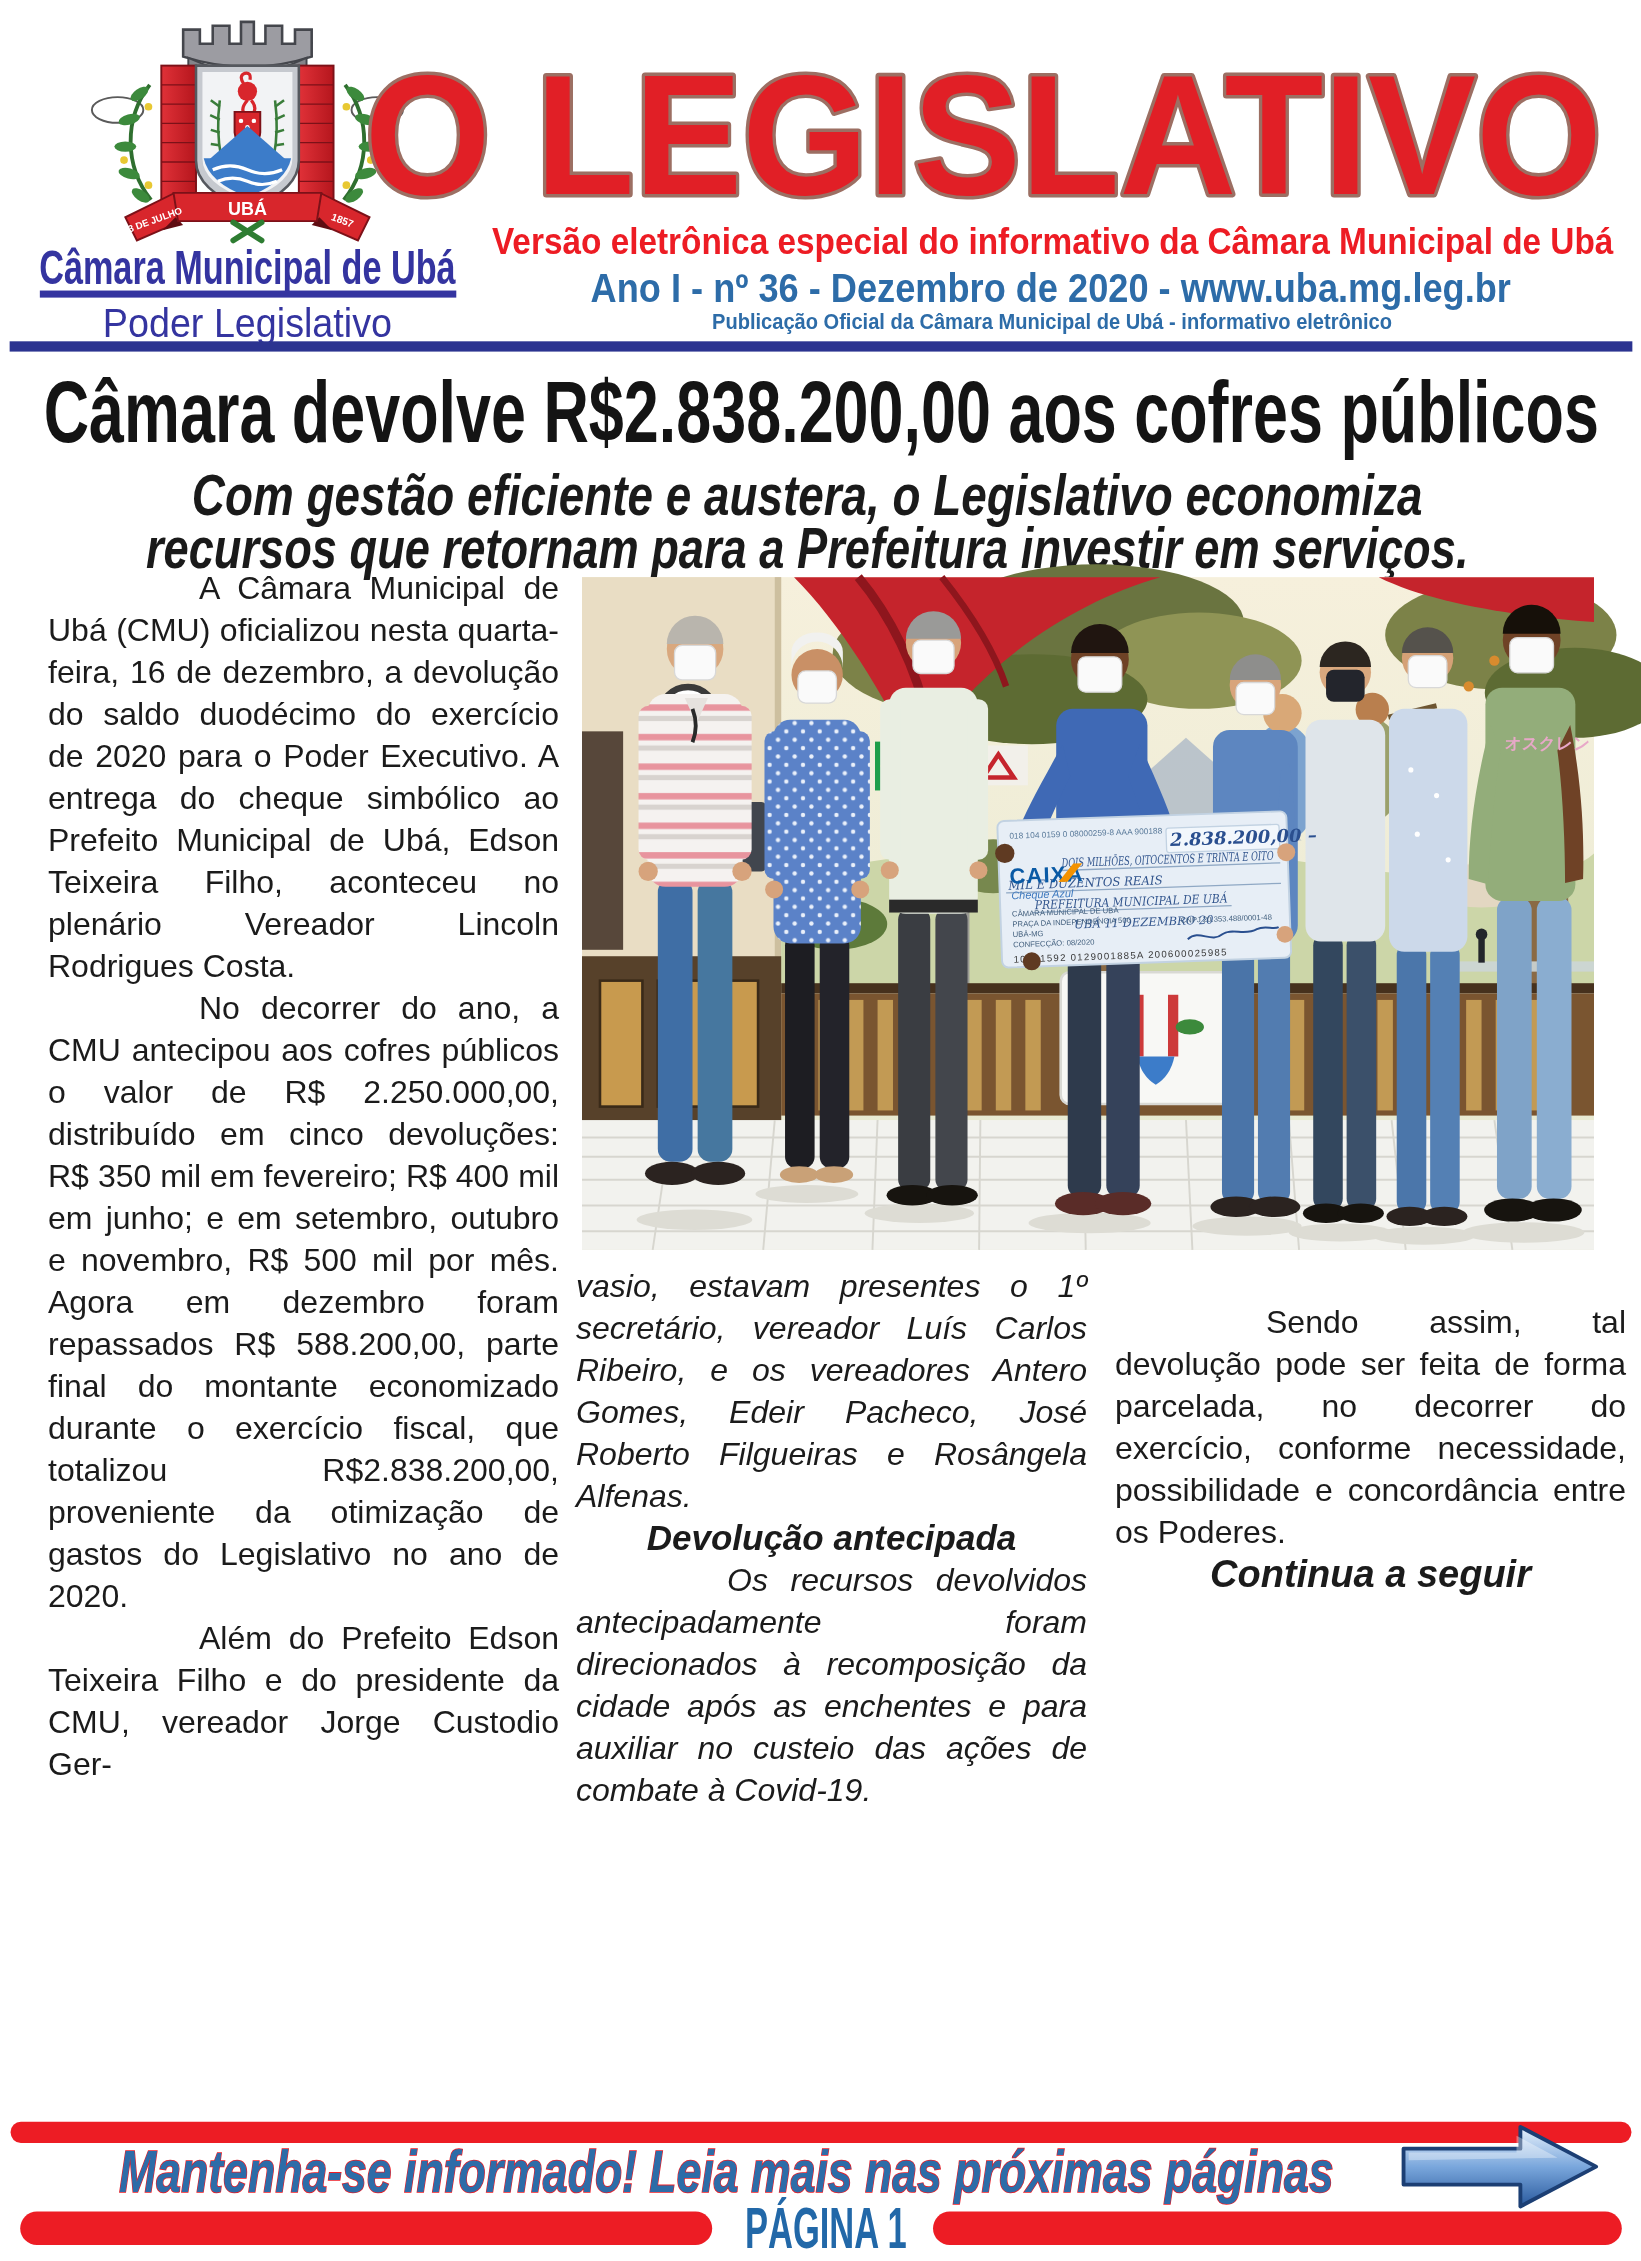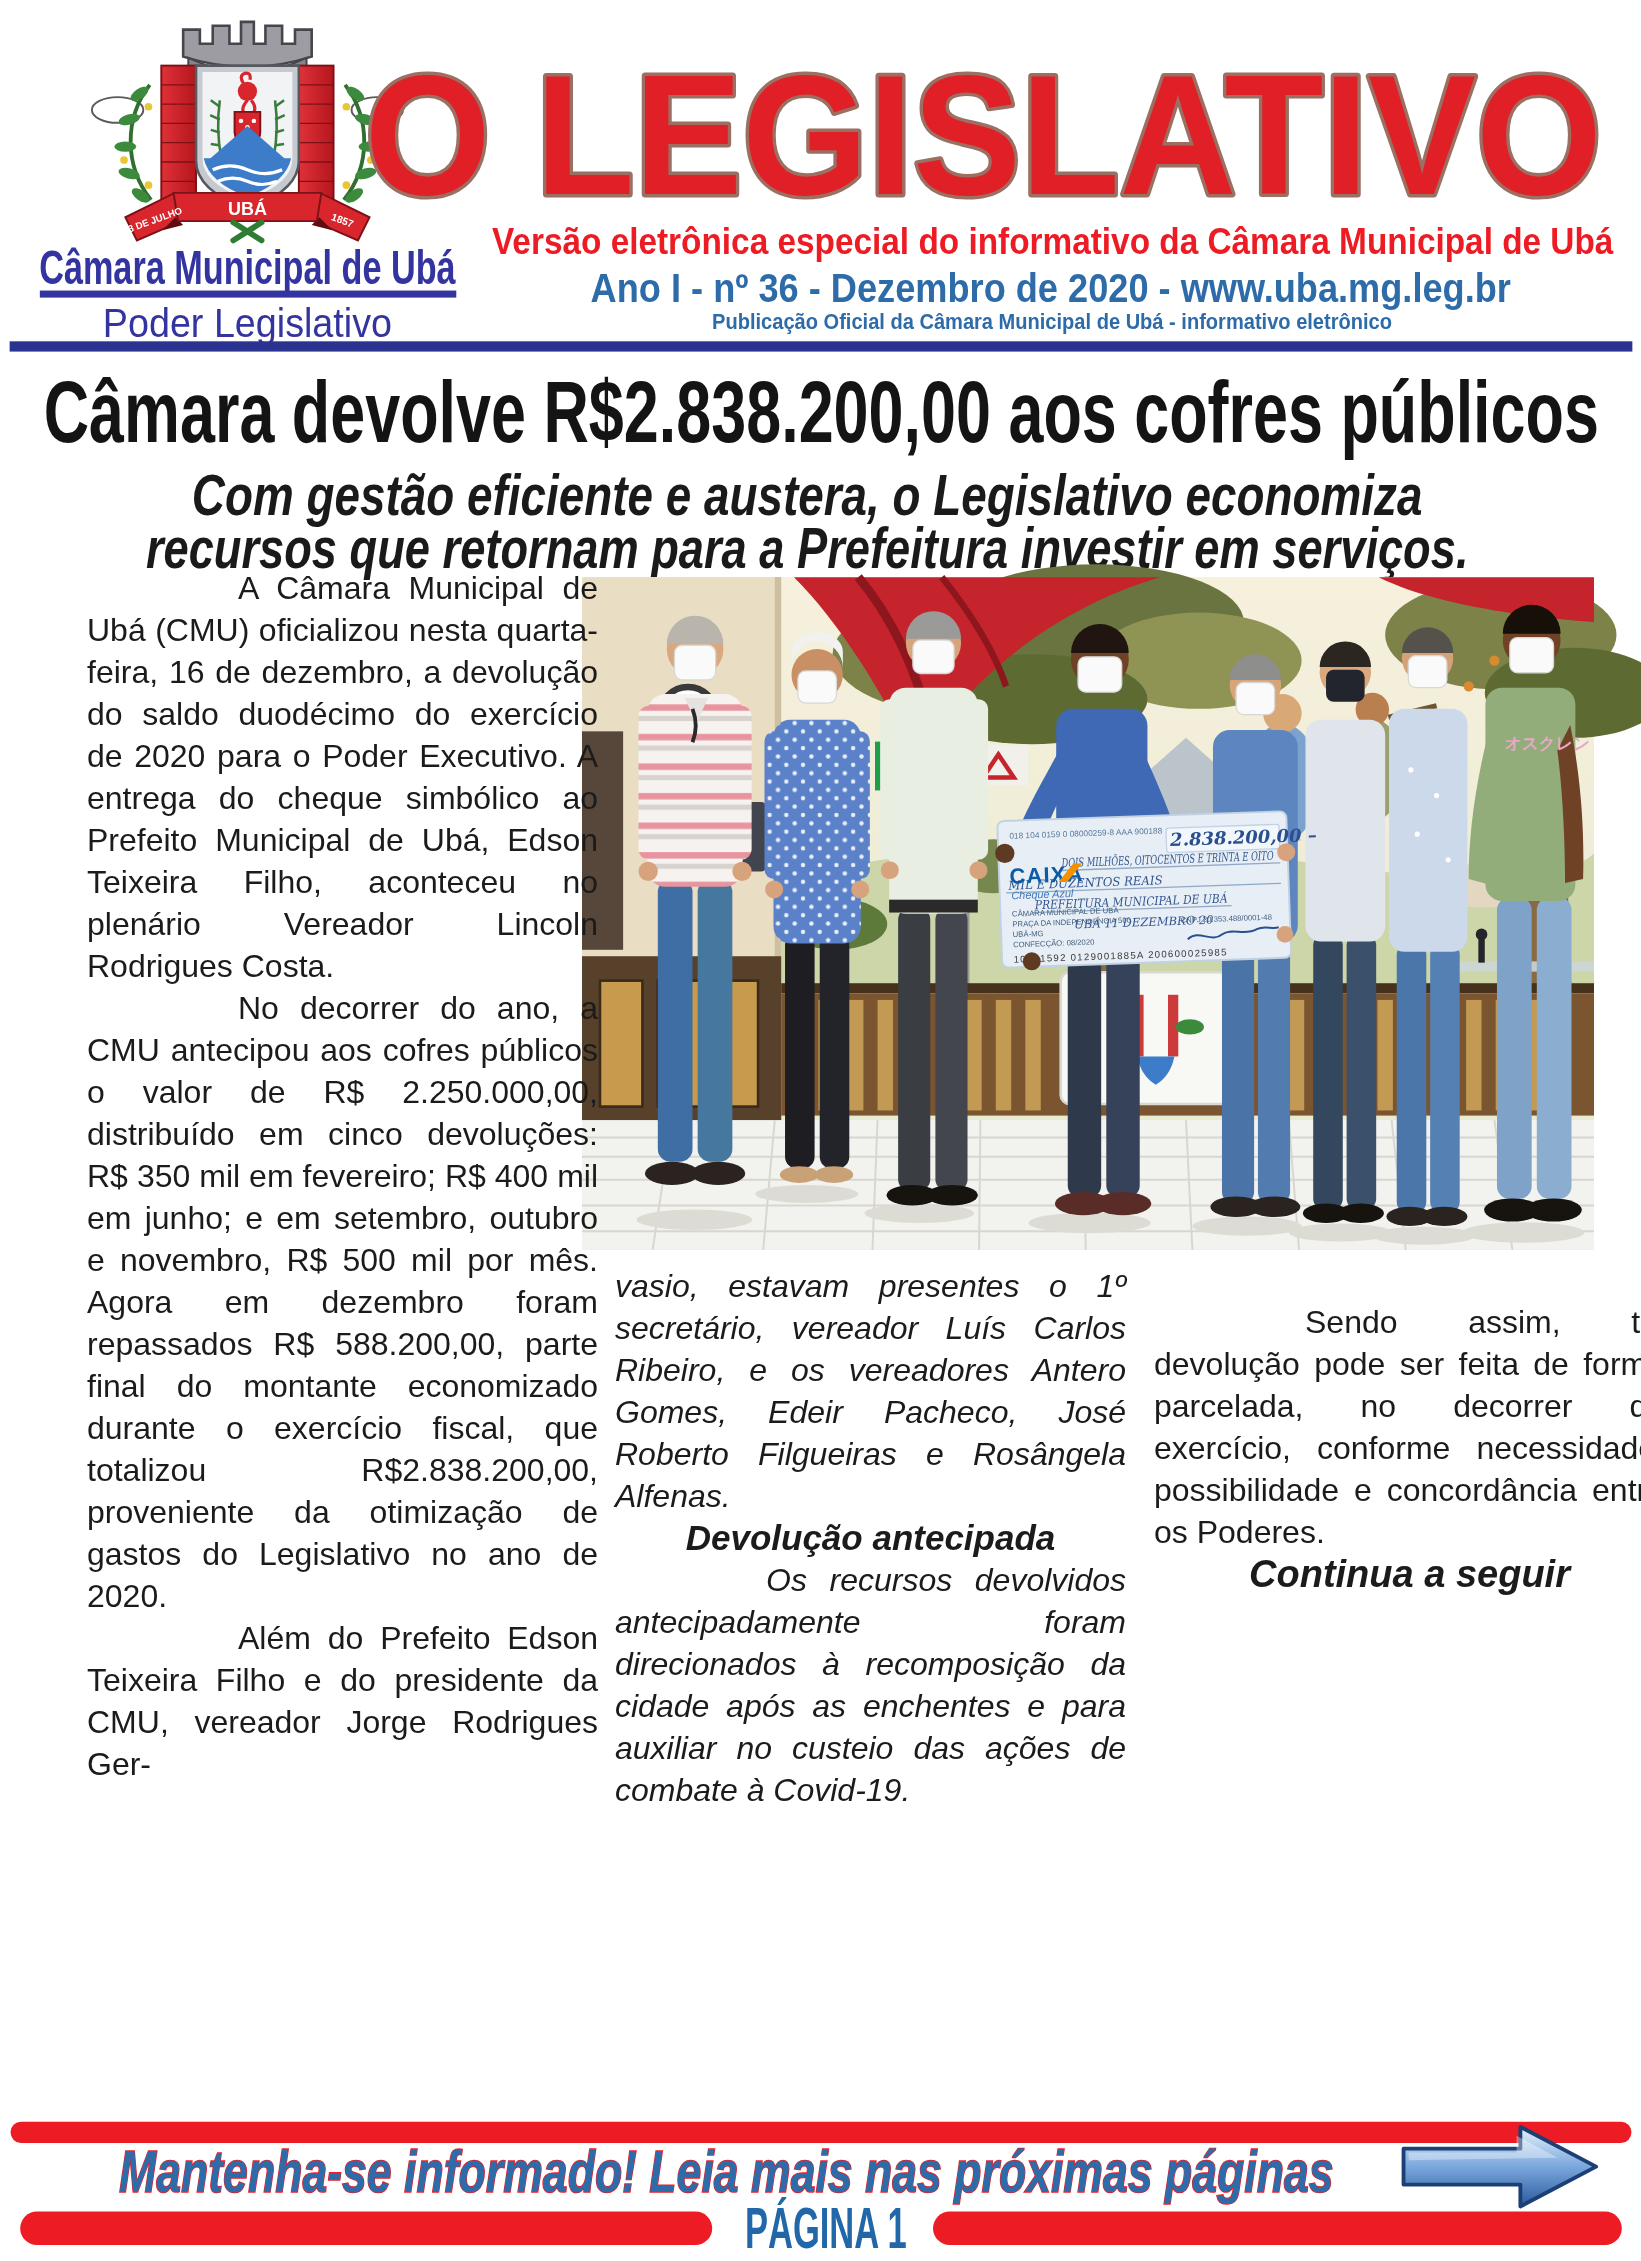--- a/index.html
+++ b/index.html
@@ -4,21 +4,21 @@
 <style>
   html,body{margin:0;padding:0;background:#8a8a8a;}
   .page{position:relative;width:1642px;height:2261px;background:#ffffff;
         font-family:"Liberation Sans",sans-serif;overflow:hidden;}
   .abs{position:absolute;}
   svg{display:block;overflow:visible;}
   svg text{font-family:"Liberation Sans",sans-serif;}
   .hand{font-family:"DejaVu Serif",serif;font-style:italic;}
   
   .col{position:absolute;width:511px;text-align:justify;font-size:32px;
-       line-height:42px;color:#1b1b1b;margin-left:39px;}
+       line-height:42px;color:#1b1b1b;}
   .col p{margin:0;padding:0;}
   .col .ind{text-indent:151px;}
   .sec-heading{font-weight:bold;text-align:center;font-size:35px;
        margin:33px 0 31px 0;text-indent:0;}
   .continua{font-weight:bold;font-style:italic;text-align:center;
        font-size:38px;margin-top:46px;}
 </style>
 </head>
 <body>
 
@@ -432,21 +432,21 @@
       <circle cx="658" cy="430" r="15" fill="#5f3a22"></circle>
       <circle cx="700" cy="598" r="14" fill="#5f3a22"></circle>
       <circle cx="1096" cy="428" r="14" fill="#d7a37c"></circle>
       <circle cx="1094" cy="556" r="13" fill="#d7a37c"></circle>
     </g>
   </svg>
 
   <div class="col" style="left:48px;top:567px;">
     <p class="ind">A Câmara Municipal de Ubá (CMU) oficializou nesta quarta-feira, 16 de dezembro, a devolução do saldo duodécimo do exercício de 2020 para o Poder Executivo. A entrega do cheque simbólico ao Prefeito Municipal de Ubá, Edson Teixeira Filho, aconteceu no plenário Vereador Lincoln Rodrigues Costa.</p>
     <p class="ind">No decorrer do ano, a CMU antecipou aos cofres públicos o valor de R$ 2.250.000,00, distribuído em cinco devoluções: R$ 350 mil em fevereiro; R$ 400 mil em junho; e em setembro, outubro e novembro, R$ 500 mil por mês. Agora em dezembro foram repassados R$ 588.200,00, parte final do montante economizado durante o exercício fiscal, que totalizou R$2.838.200,00, proveniente da otimização de gastos do Legislativo no ano de 2020.</p>
-    <p class="ind">Além do Prefeito Edson Teixeira Filho e do presidente da CMU, vereador Jorge Rodrigues Ger-</p>
+    <p class="ind">Além do Prefeito Edson Teixeira Filho e do presidente da CMU, vereador Jorge Custodio Ger-</p>
   </div>
 
   <div class="col" style="left:576px;top:1265px;font-style:italic;">
     <p>vasio, estavam presentes o 1º secretário, vereador Luís Carlos Ribeiro, e os vereadores Antero Gomes, Edeir Pacheco, José Roberto Filgueiras e Rosângela Alfenas.</p>
     <p class="sec-heading">Devolução antecipada</p>
     <p class="ind">Os recursos devolvidos antecipadamente foram direcionados à recomposição da cidade após as enchentes e para auxiliar no custeio das ações de combate à Covid-19.</p>
   </div>
 
   <div class="col" style="left:1115px;top:1265px;">
     <p class="ind" style="margin-top:36px;">Sendo assim, tal devolução pode ser feita de forma parcelada, no decorrer do exercício, conforme necessidade, possibilidade e concordância entre os Poderes.</p>

